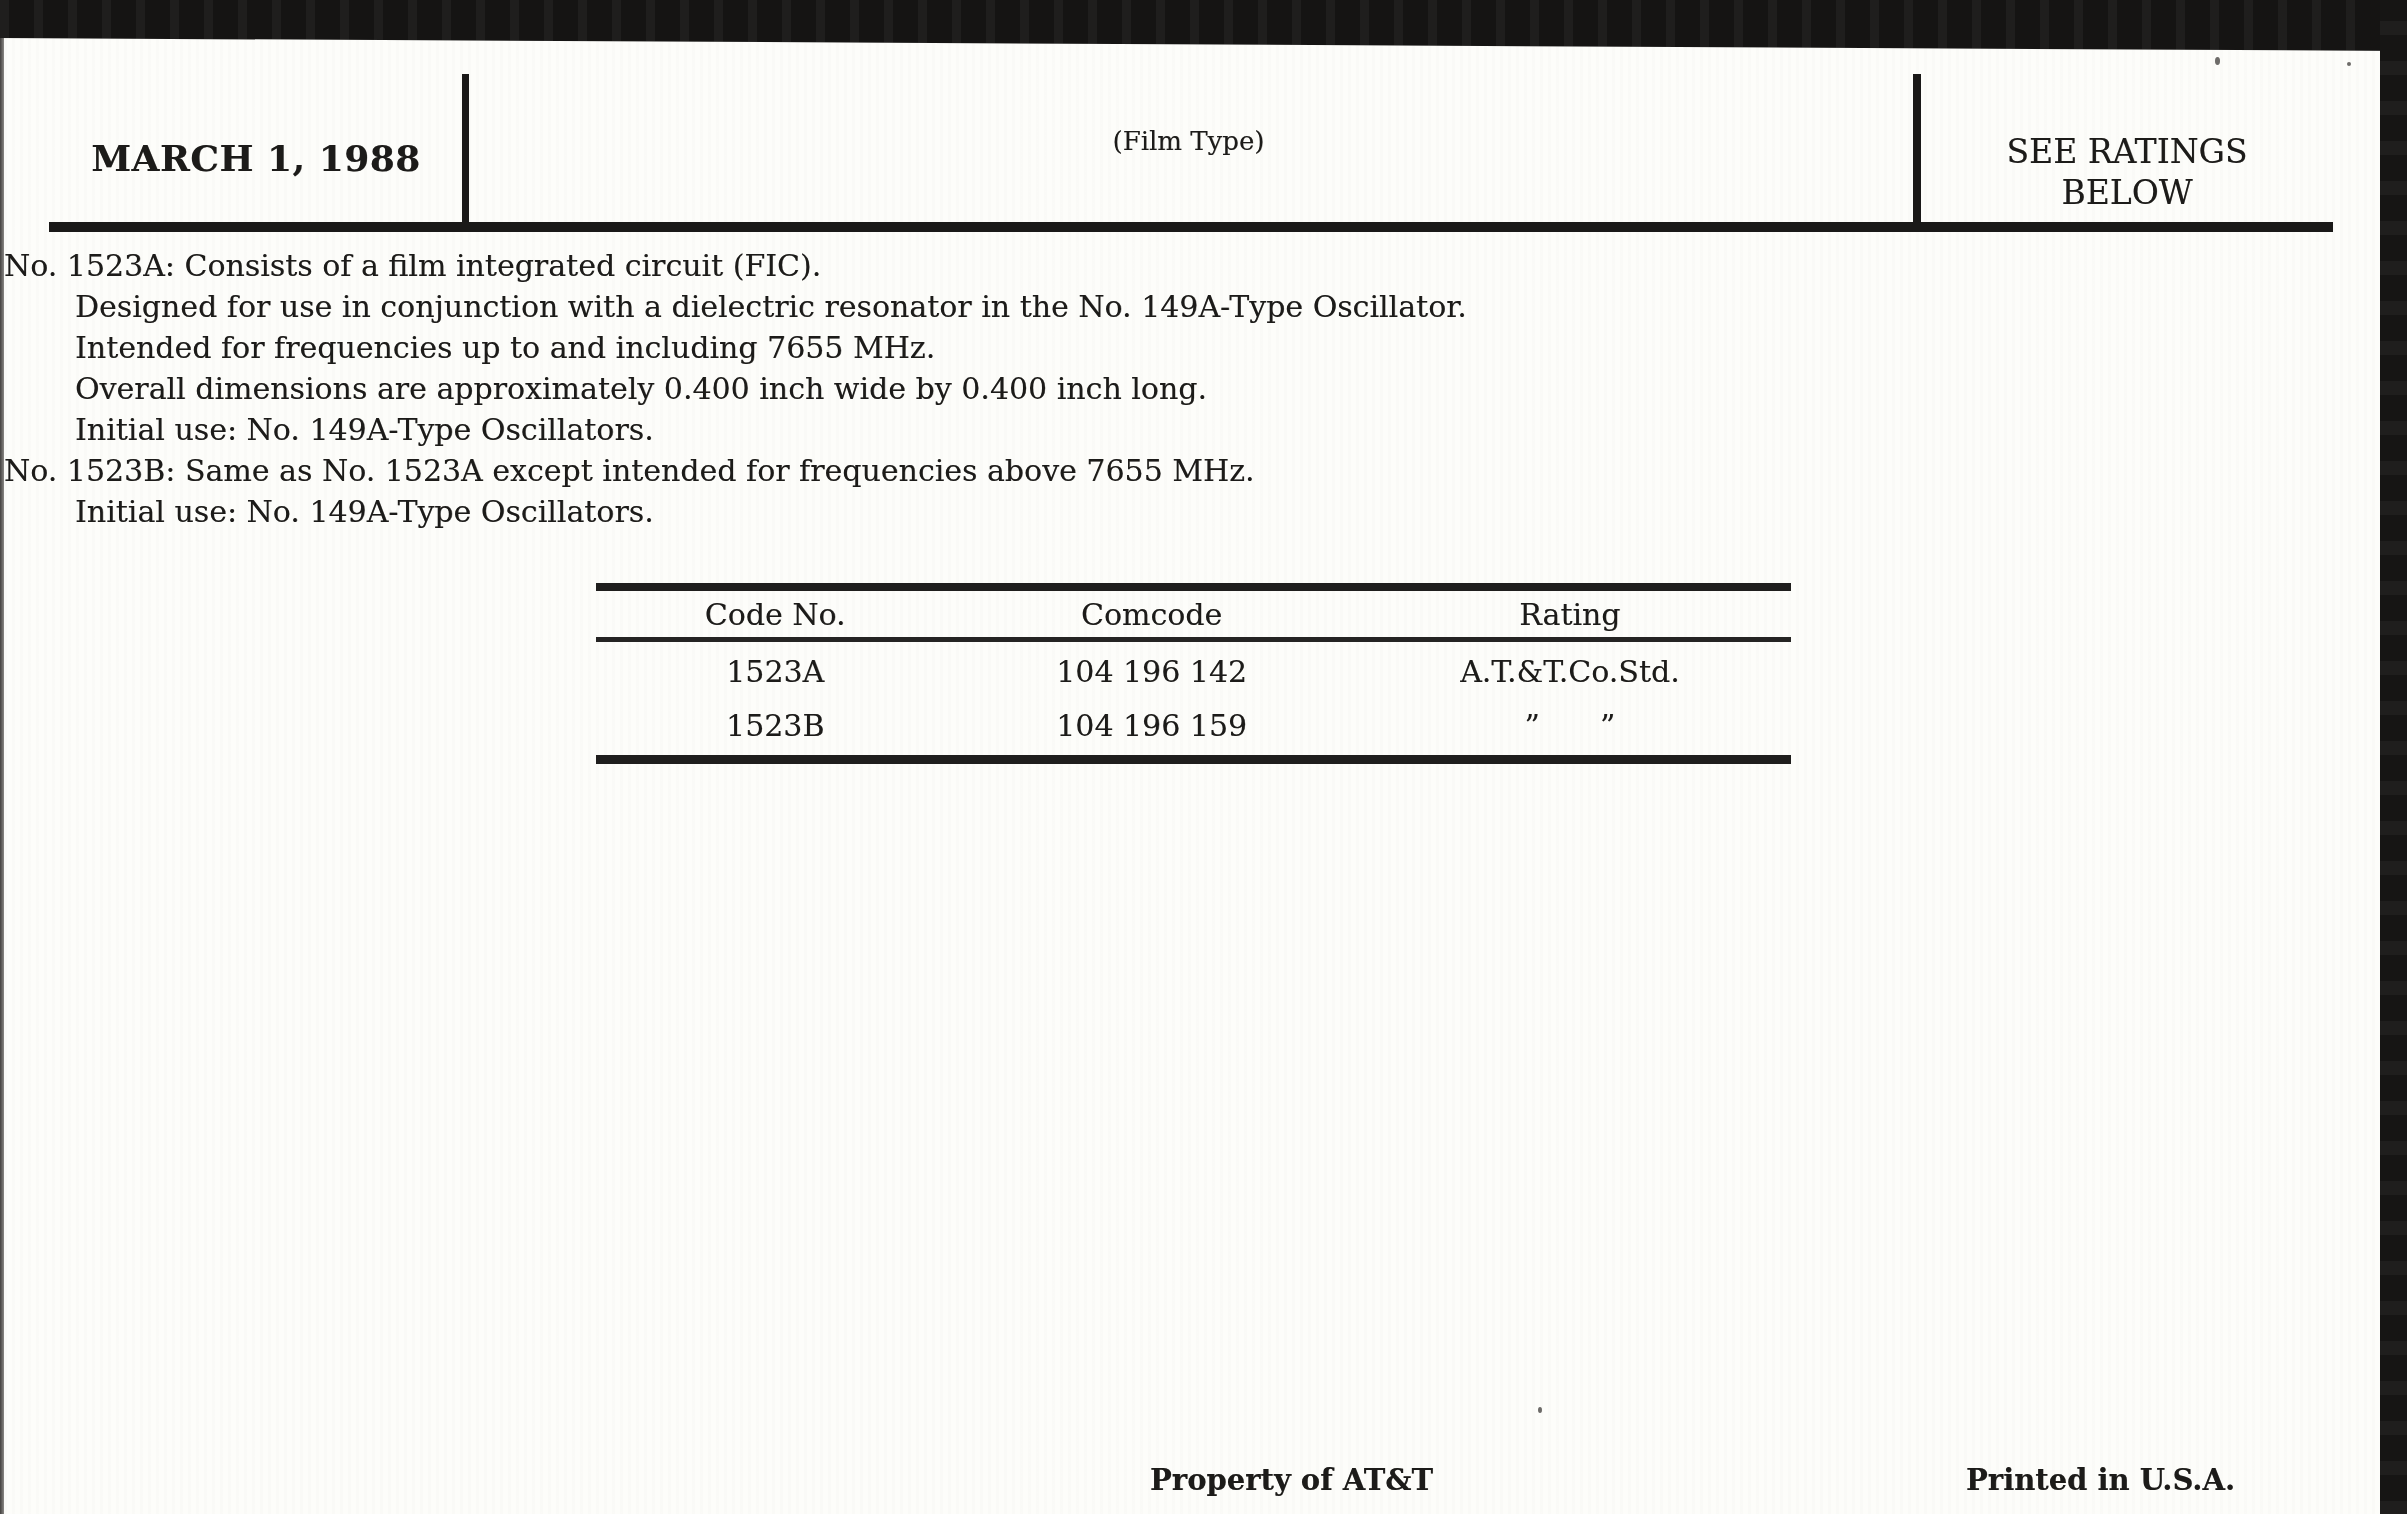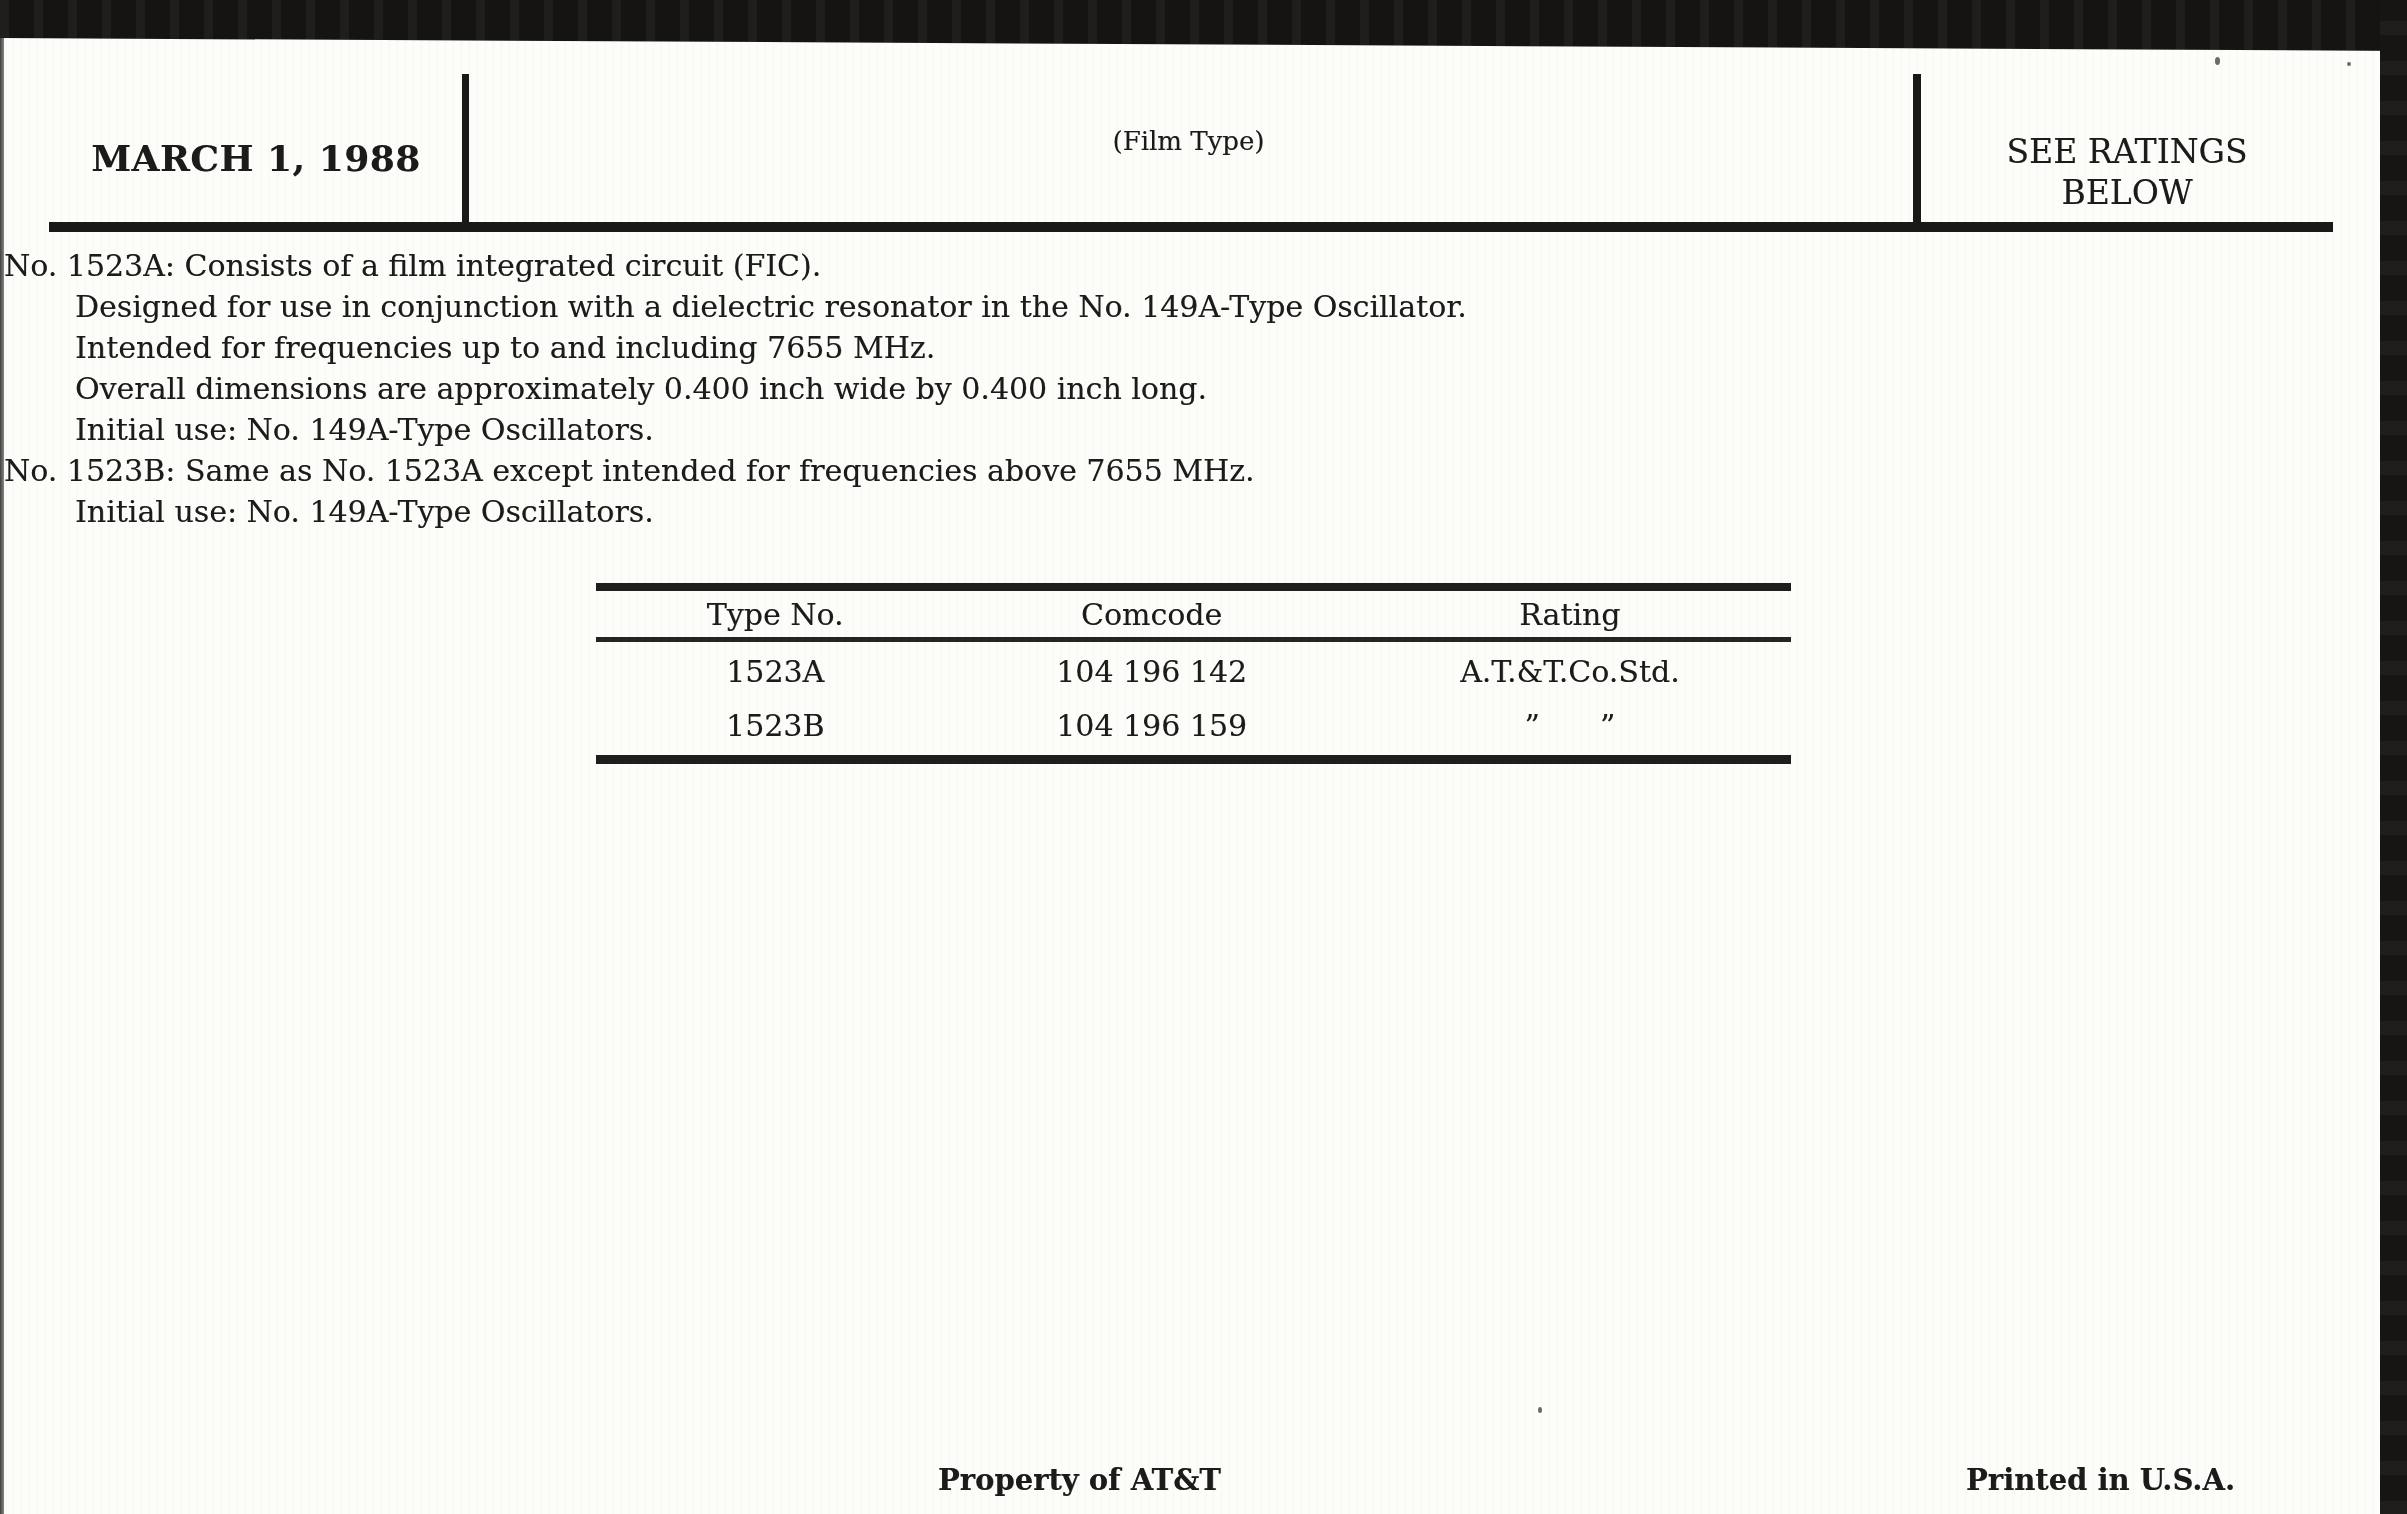--- a/index.html
+++ b/index.html
@@ -79,21 +79,21 @@
     align-items: center; text-align: center; font-size: 30px;
   }
   .t-head { height: 46px; }
   .t-row1 { height: 59px; }
   .t-row2 { height: 48px; }
   .t-cell { white-space: nowrap; }
 
   
   .foot-prop {
     position: absolute; left: 934px; top: 1463px; width: 495px;
-    text-align: left; font-weight: bold; font-size: 29px; white-space: nowrap;
+    text-align: right; font-weight: bold; font-size: 29px; white-space: nowrap;
   }
   .foot-print {
     position: absolute; right: 147px; top: 1463px;
     font-weight: bold; font-size: 29px; white-space: nowrap;
   }
 
   
   .speck { position: absolute; background: #3d3b38; border-radius: 50%; opacity: 0.75; z-index: 3; }
   .speck-a { left: 2215px; top: 57px; width: 5px; height: 8px; }
   .speck-b { left: 2347px; top: 62px; width: 4px; height: 4px; }
@@ -124,21 +124,21 @@
       <div class="desc-line ind1">Intended for frequencies up to and including 7655 MHz.</div>
       <div class="desc-line ind1">Overall dimensions are approximately 0.400 inch wide by 0.400 inch long.</div>
       <div class="desc-line ind1">Initial use: No. 149A-Type Oscillators.</div>
       <div class="desc-line ind0">No. 1523B: Same as No. 1523A except intended for frequencies above 7655 MHz.</div>
       <div class="desc-line ind1">Initial use: No. 149A-Type Oscillators.</div>
     </div>
 
     <div class="spec-table">
       <div class="t-rule-top"></div>
       <div class="t-grid t-head">
-        <div class="t-cell">Type No.</div>
+        <div class="t-cell">Code No.</div>
         <div class="t-cell">Comcode</div>
         <div class="t-cell">Rating</div>
       </div>
       <div class="t-rule-mid"></div>
       <div class="t-grid t-row1">
         <div class="t-cell">1523A</div>
         <div class="t-cell">104 196 142</div>
         <div class="t-cell">A.T.&amp;T.Co.Std.</div>
       </div>
       <div class="t-grid t-row2">

